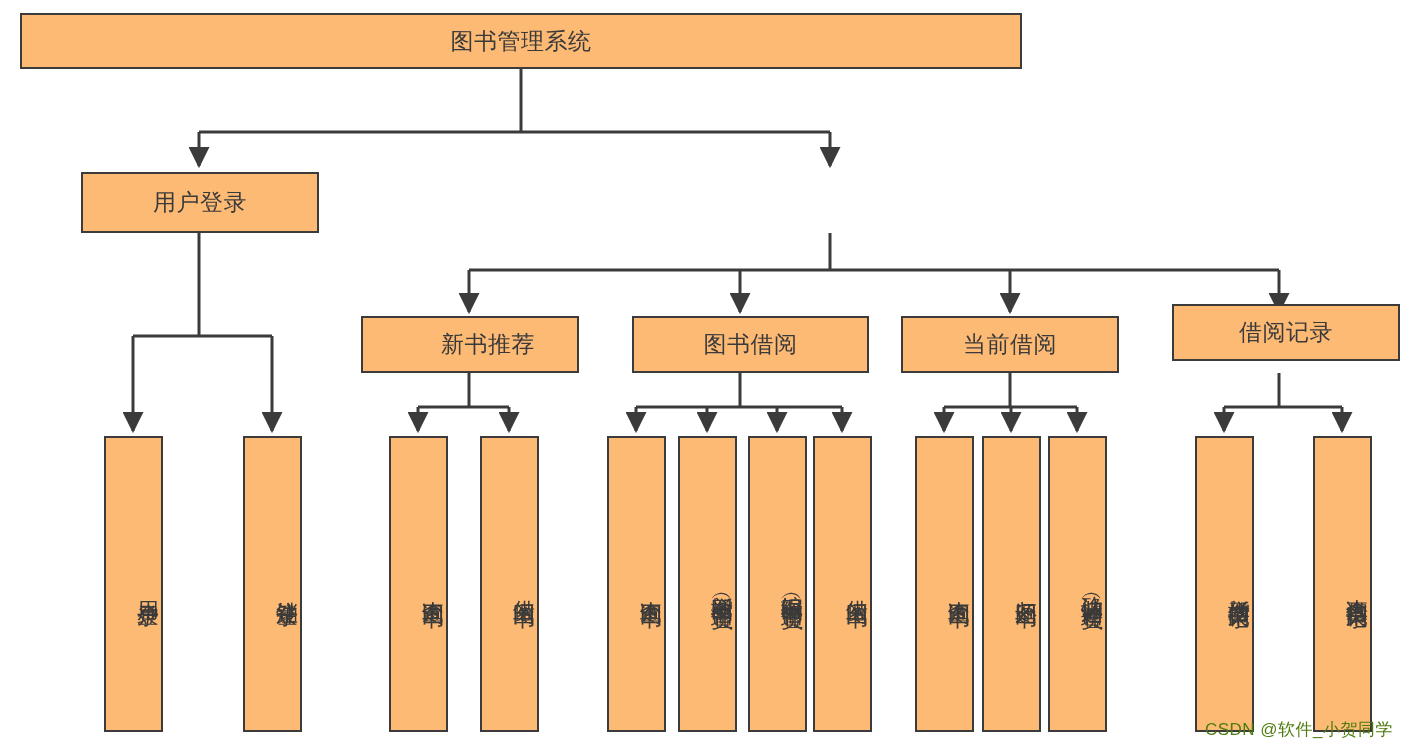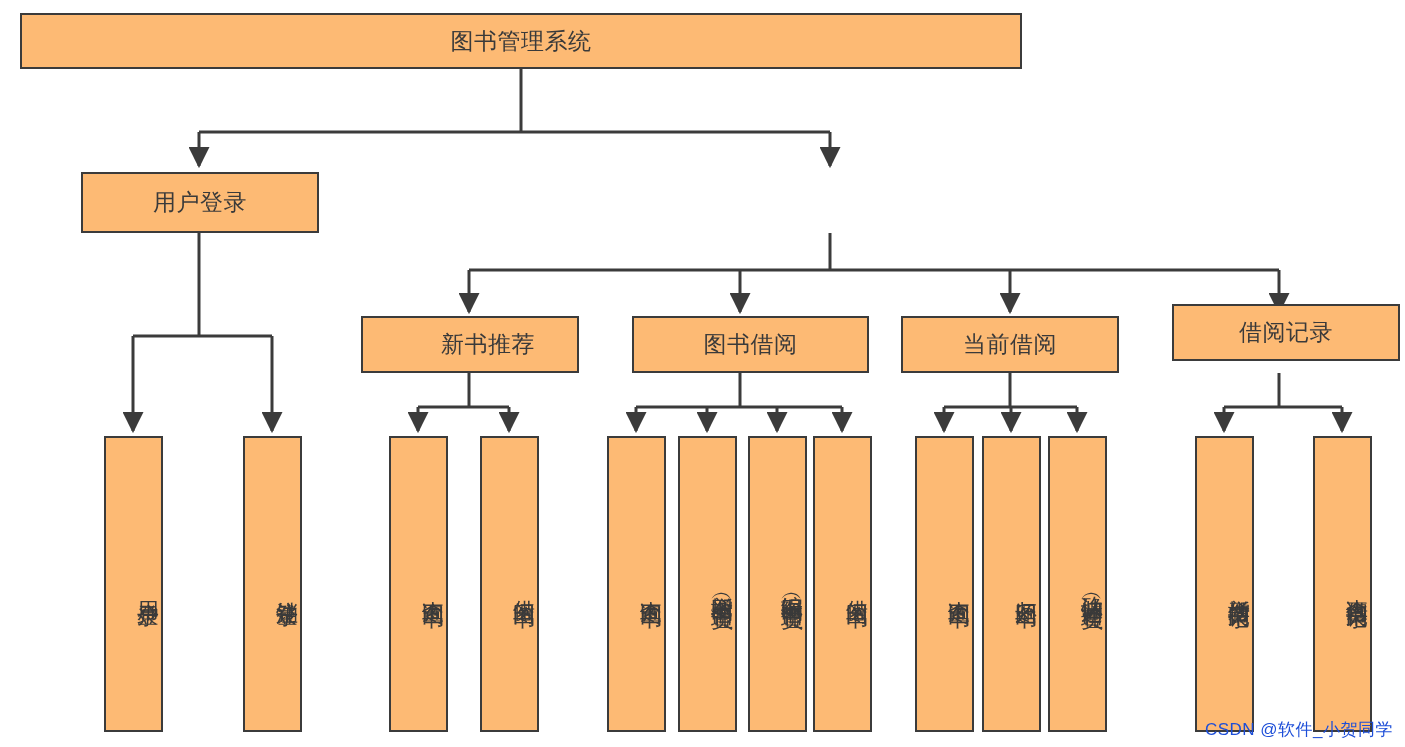--- a/index.html
+++ b/index.html
@@ -53,21 +53,21 @@
     top: 0;
     width: 1405px;
     height: 747px;
     pointer-events: none;
   }
   .watermark {
     position: absolute;
     right: 12px;
     bottom: 6px;
     font-size: 17px;
-    color: #1d4ed8;
+    color: #4d7c0f;
     letter-spacing: 0.5px;
     white-space: nowrap;
   }
 </style>
 </head>
 <body>
 
 <div id="canvas">
 
   <svg class="lines" viewBox="0 0 1405 747" width="1405" height="747">

